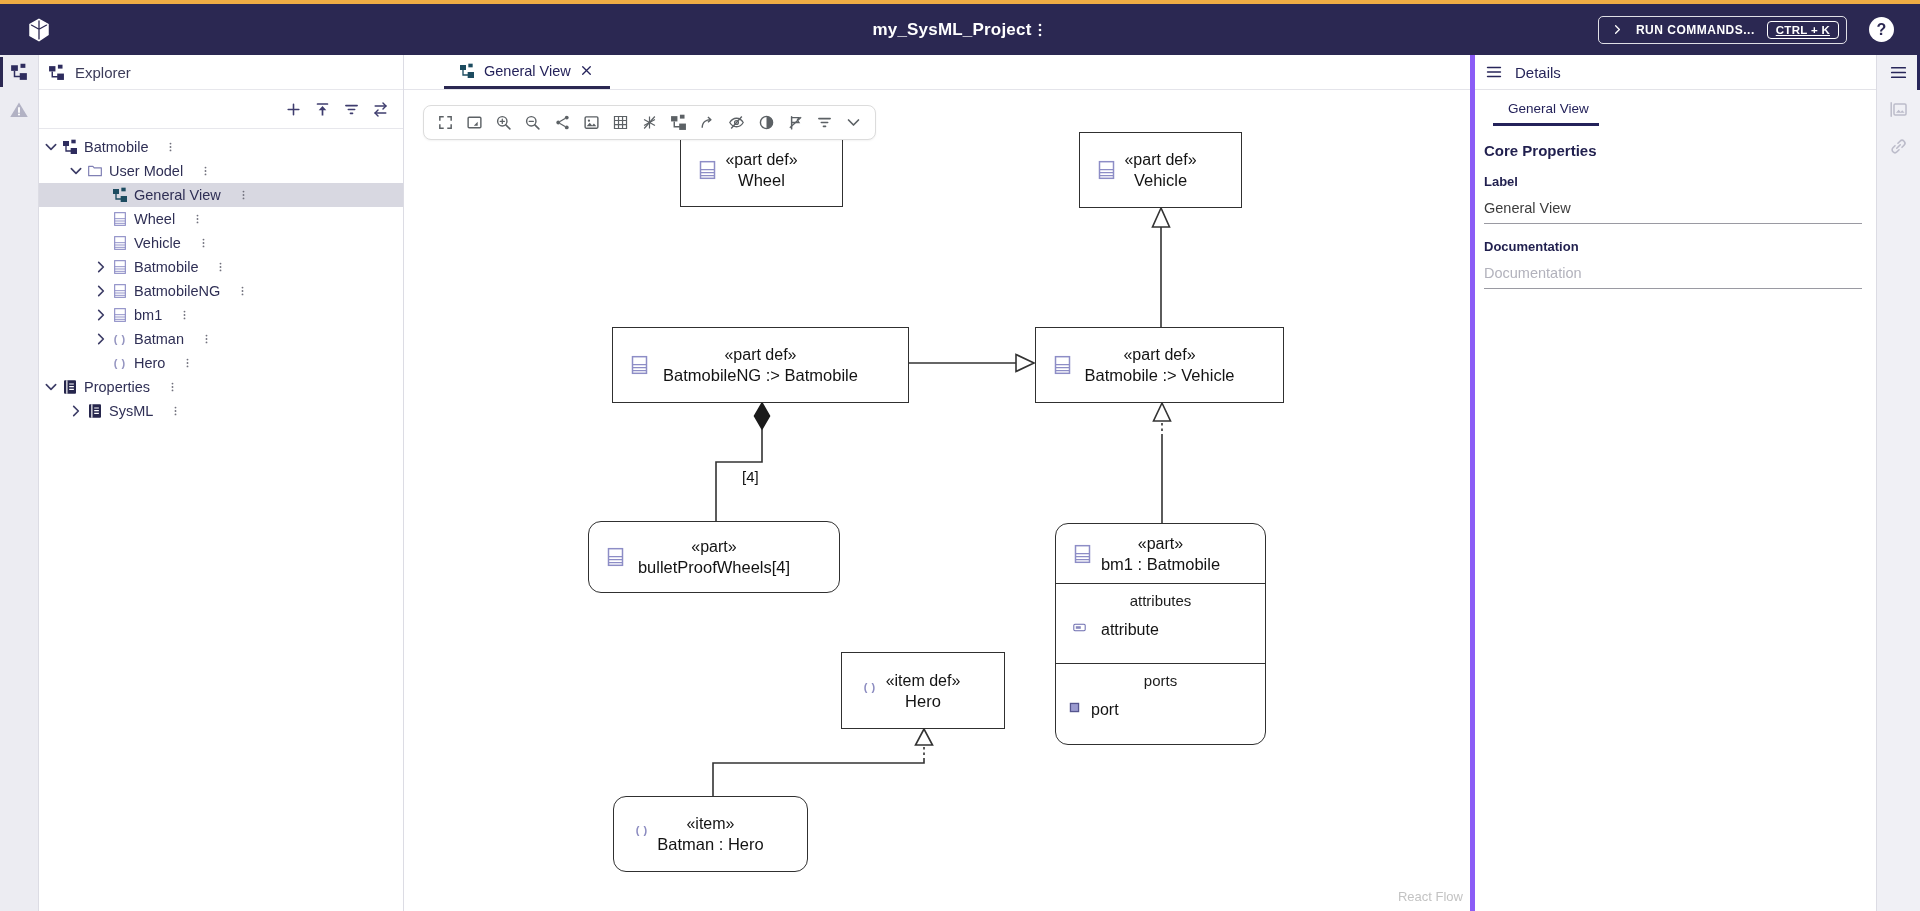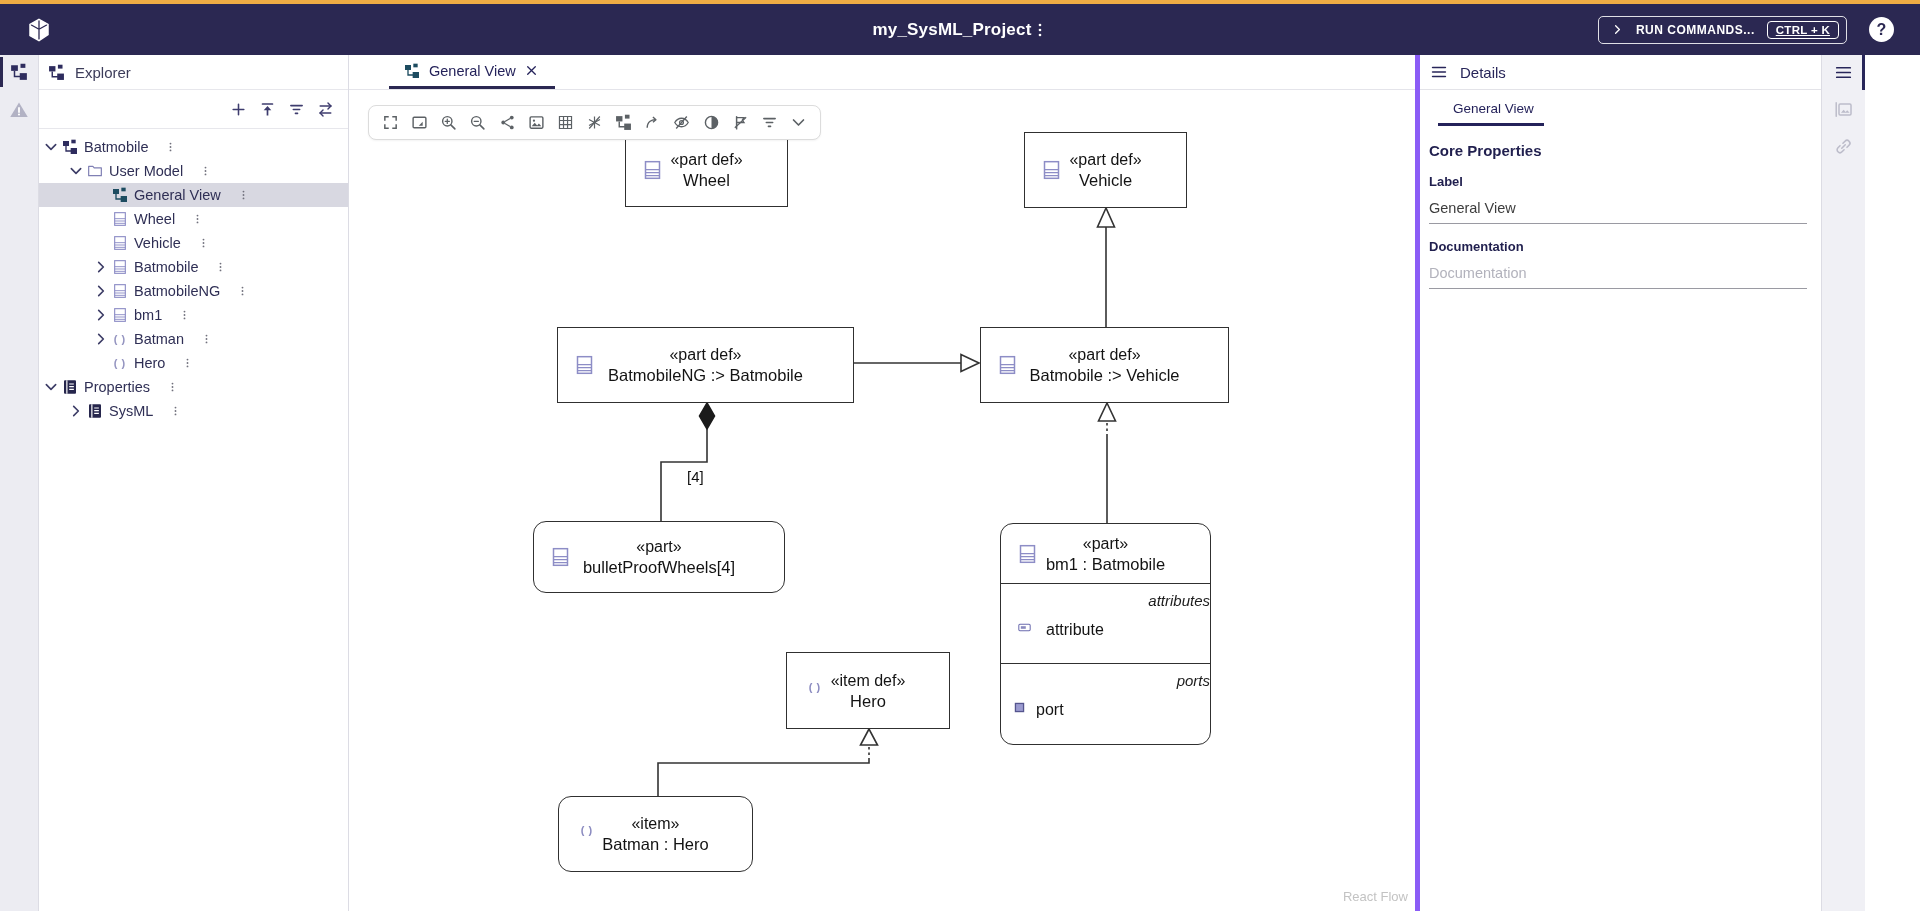--- a/index.html
+++ b/index.html
@@ -27,21 +27,21 @@
   .workspace { display:flex; height:856px; }
 
   
   .rail { width:39px; background:#ececf2; border-right:1px solid #dcdce4; position:relative; flex:none; }
   .rail-item { width:38px; height:34px; display:flex; align-items:center; justify-content:center; position:relative; }
   .rail-item.active::before { content:''; position:absolute; left:0; top:2px; width:3px; height:30px; background:#2b2852; }
   .ri-tree { width:18px; height:18px; color:#2e2c5e; }
   .ri-warn { width:20px; height:20px; color:#b2b2c4; margin-top:8px; }
 
   
-  .explorer { width:310px; border-right:1px solid #dcdce4; background:#fff; flex:none; display:flex; flex-direction:column; }
+  .explorer { width:365px; border-right:1px solid #dcdce4; background:#fff; flex:none; display:flex; flex-direction:column; }
   .ex-header { height:35px; display:flex; align-items:center; gap:10px; padding-left:9px; border-bottom:1px solid #e7e7ec; flex:none; }
   .ex-hicon { width:17px; height:17px; color:#2e2c5e; }
   .ex-title { font-size:15px; color:#3c3c5a; }
   .ex-toolbar { height:39px; display:flex; align-items:center; justify-content:flex-end; gap:12px; padding-right:14px; border-bottom:1px solid #e7e7ec; flex:none; }
   .ex-tbi { width:17px; height:17px; color:#3e3c6e; cursor:pointer; }
   .tree { padding-top:6px; }
   .trow { height:24px; display:flex; align-items:center; cursor:pointer; }
   .trow.selected { background:#d8d8e1; }
   .l0 { padding-left:4px; } .l1 { padding-left:29px; } .l2 { padding-left:54px; }
   .chev { width:16px; height:16px; color:#3c3c66; flex:none; margin-right:3px; }
@@ -69,21 +69,21 @@
   .edge-label { position:absolute; left:338px; top:413px; font-size:15px; color:#101010; z-index:2; }
 
   .node { position:absolute; background:#fff; border:1.7px solid #303030; z-index:2; }
   .node.rounded { border-radius:13px; }
   .nhead { position:relative; height:100%; display:flex; align-items:center; justify-content:center; }
   .nicon { position:absolute; left:16px; top:50%; transform:translateY(-50%); width:21px; height:25px; color:#8d8dc6; }
   .nicon.itm { width:24px; text-align:center; color:#8b8bc0; font-size:13px; }
   .ntxt { text-align:center; font-size:16px; color:#131313; line-height:21px; }
   .nname { font-size:16.5px; }
   .comp { border-top:1.7px solid #303030; position:relative; }
-  .comp-title { text-align:right; font-style:italic; font-size:15px; color:#1c1c1c; padding-top:8px; }
+  .comp-title { text-align:center; font-size:15px; color:#1c1c1c; padding-top:8px; }
   .comp-row { display:flex; align-items:flex-start; gap:10px; margin:12px 0 0 12px; font-size:16px; color:#131313; }
   .attr-icon { width:23px; height:13px; color:#6b6bae; }
   .port-icon { width:13px; height:13px; }
   .attribution { position:absolute; right:7px; bottom:7px; font-size:13px; color:#c3c3c3; z-index:3; }
 
   
   .details { width:406px; border-left:5px solid #8b5cf6; background:#fff; flex:none; }
   .dp-header { height:35px; display:flex; align-items:center; gap:12px; padding-left:10px; border-bottom:1px solid #e3e3e8; }
   .dp-hicon { width:18px; height:18px; color:#28265a; cursor:pointer; }
   .dp-title { font-size:15px; color:#28265a; }

